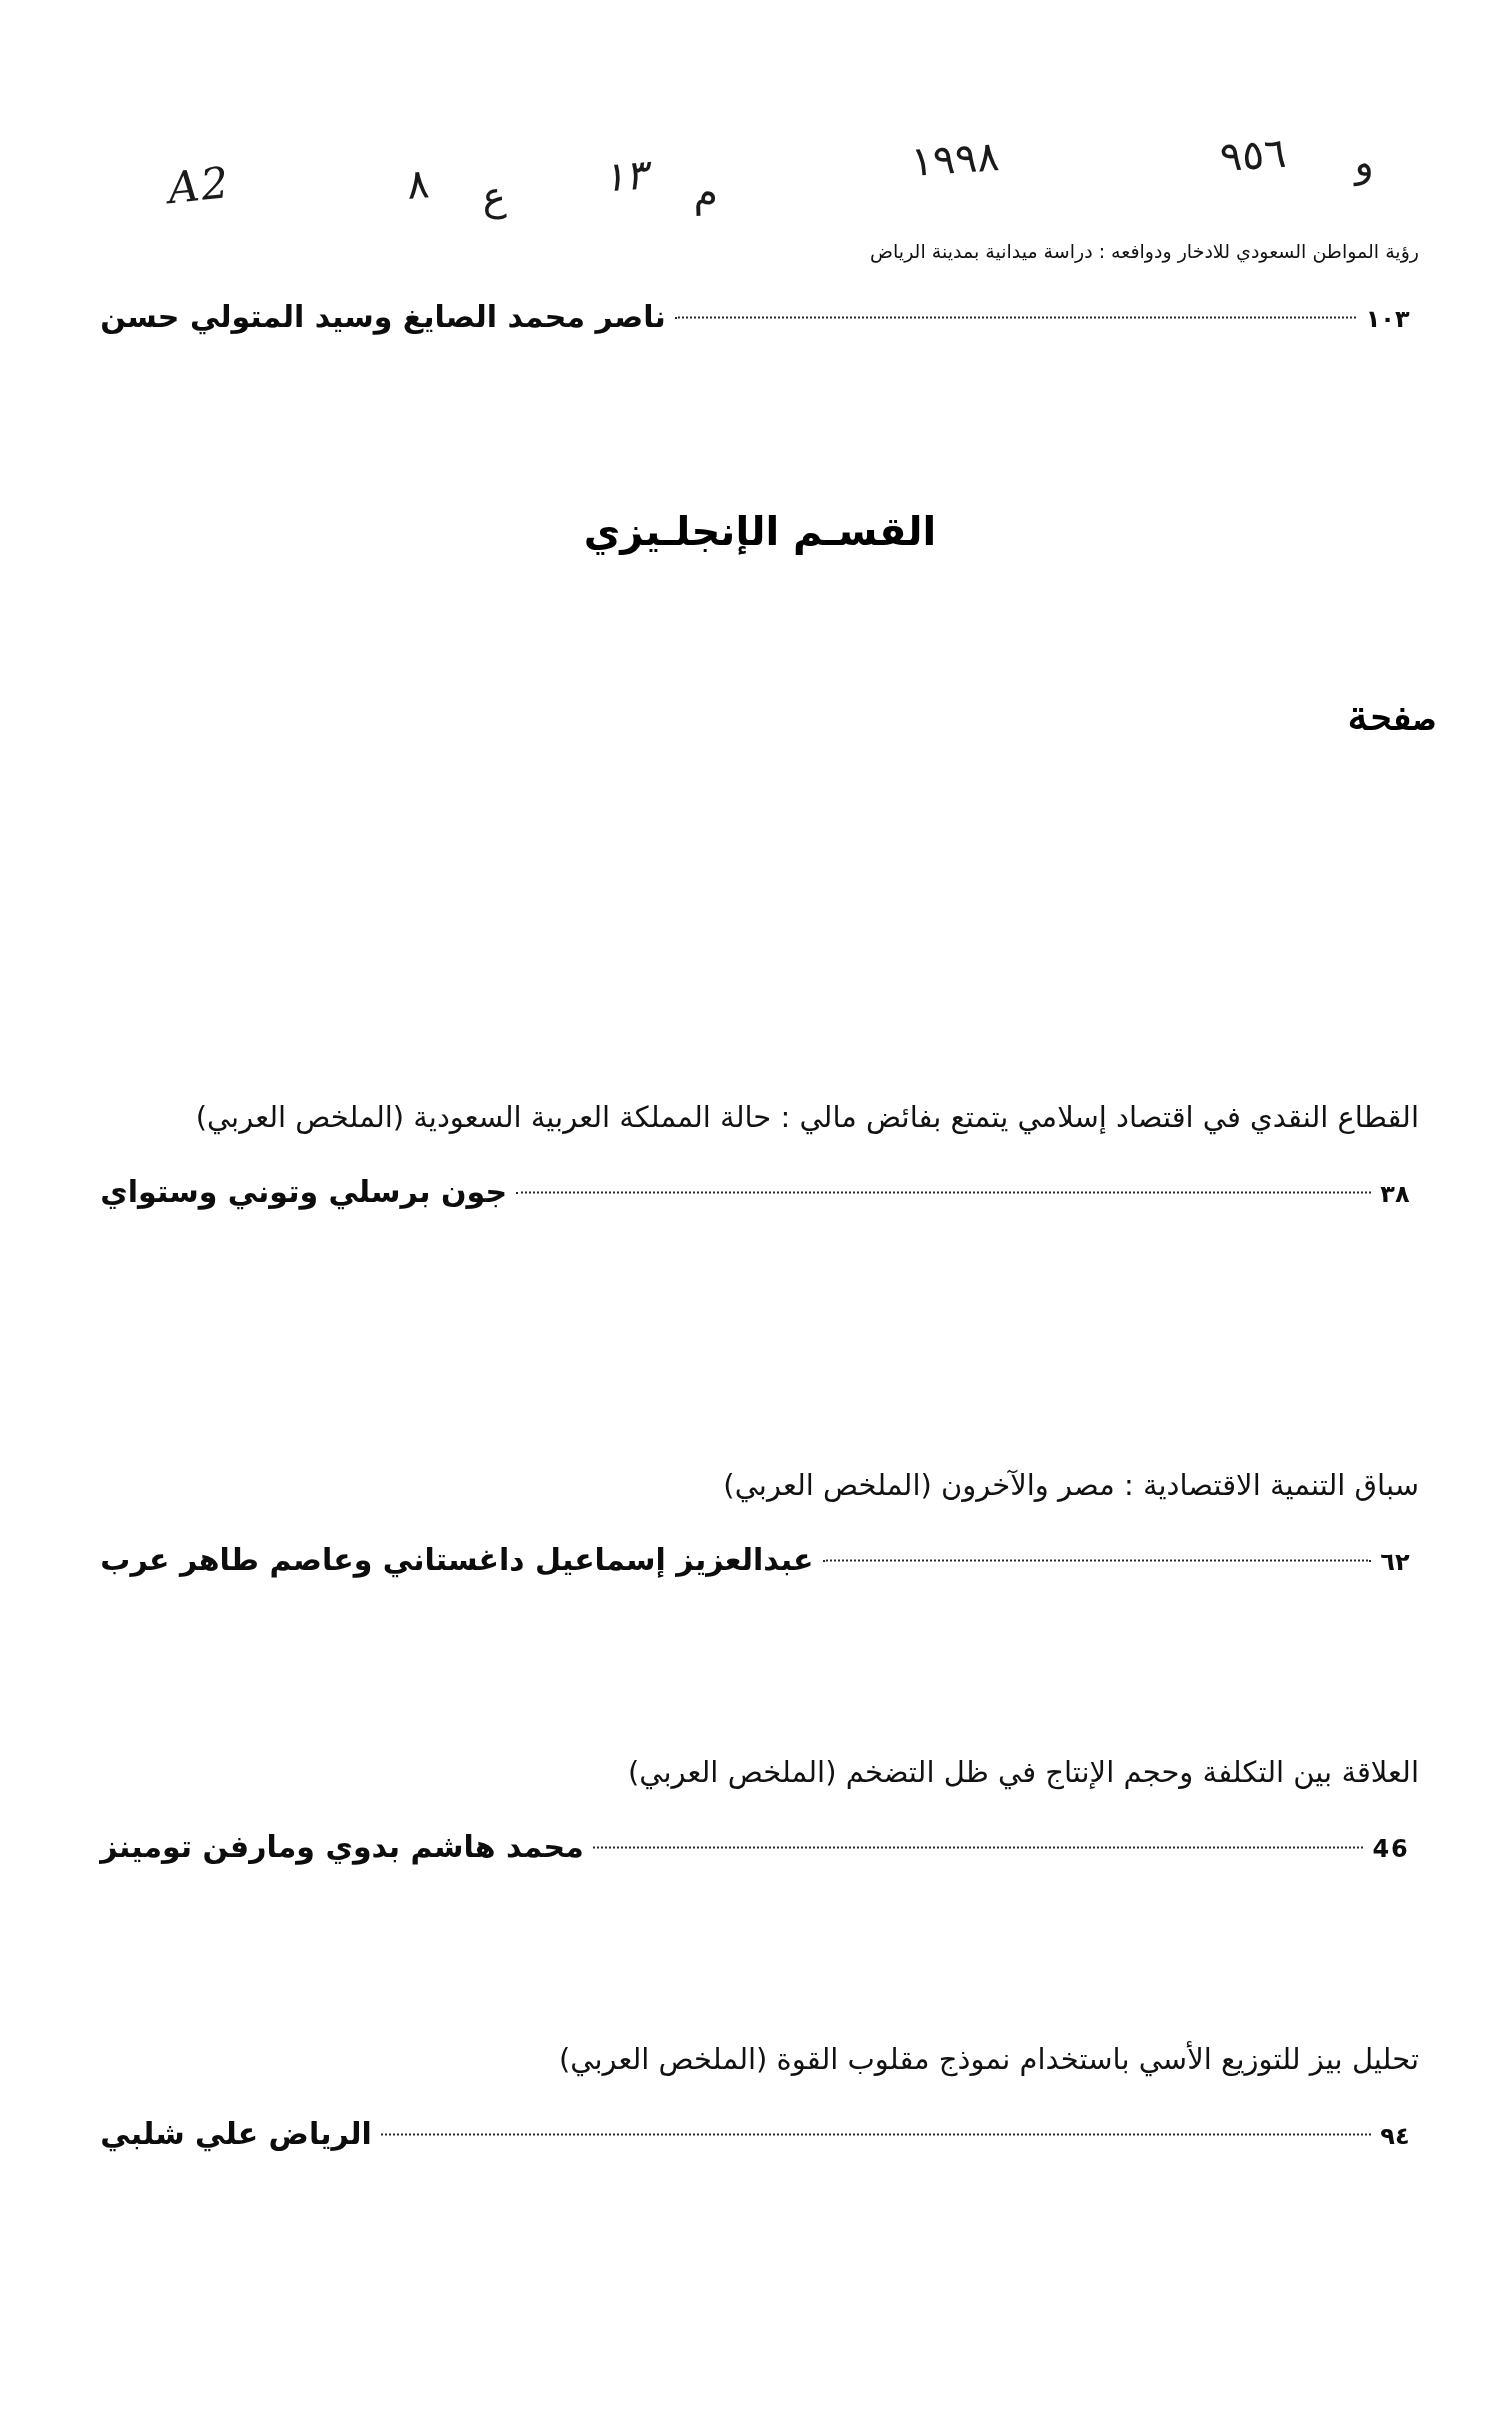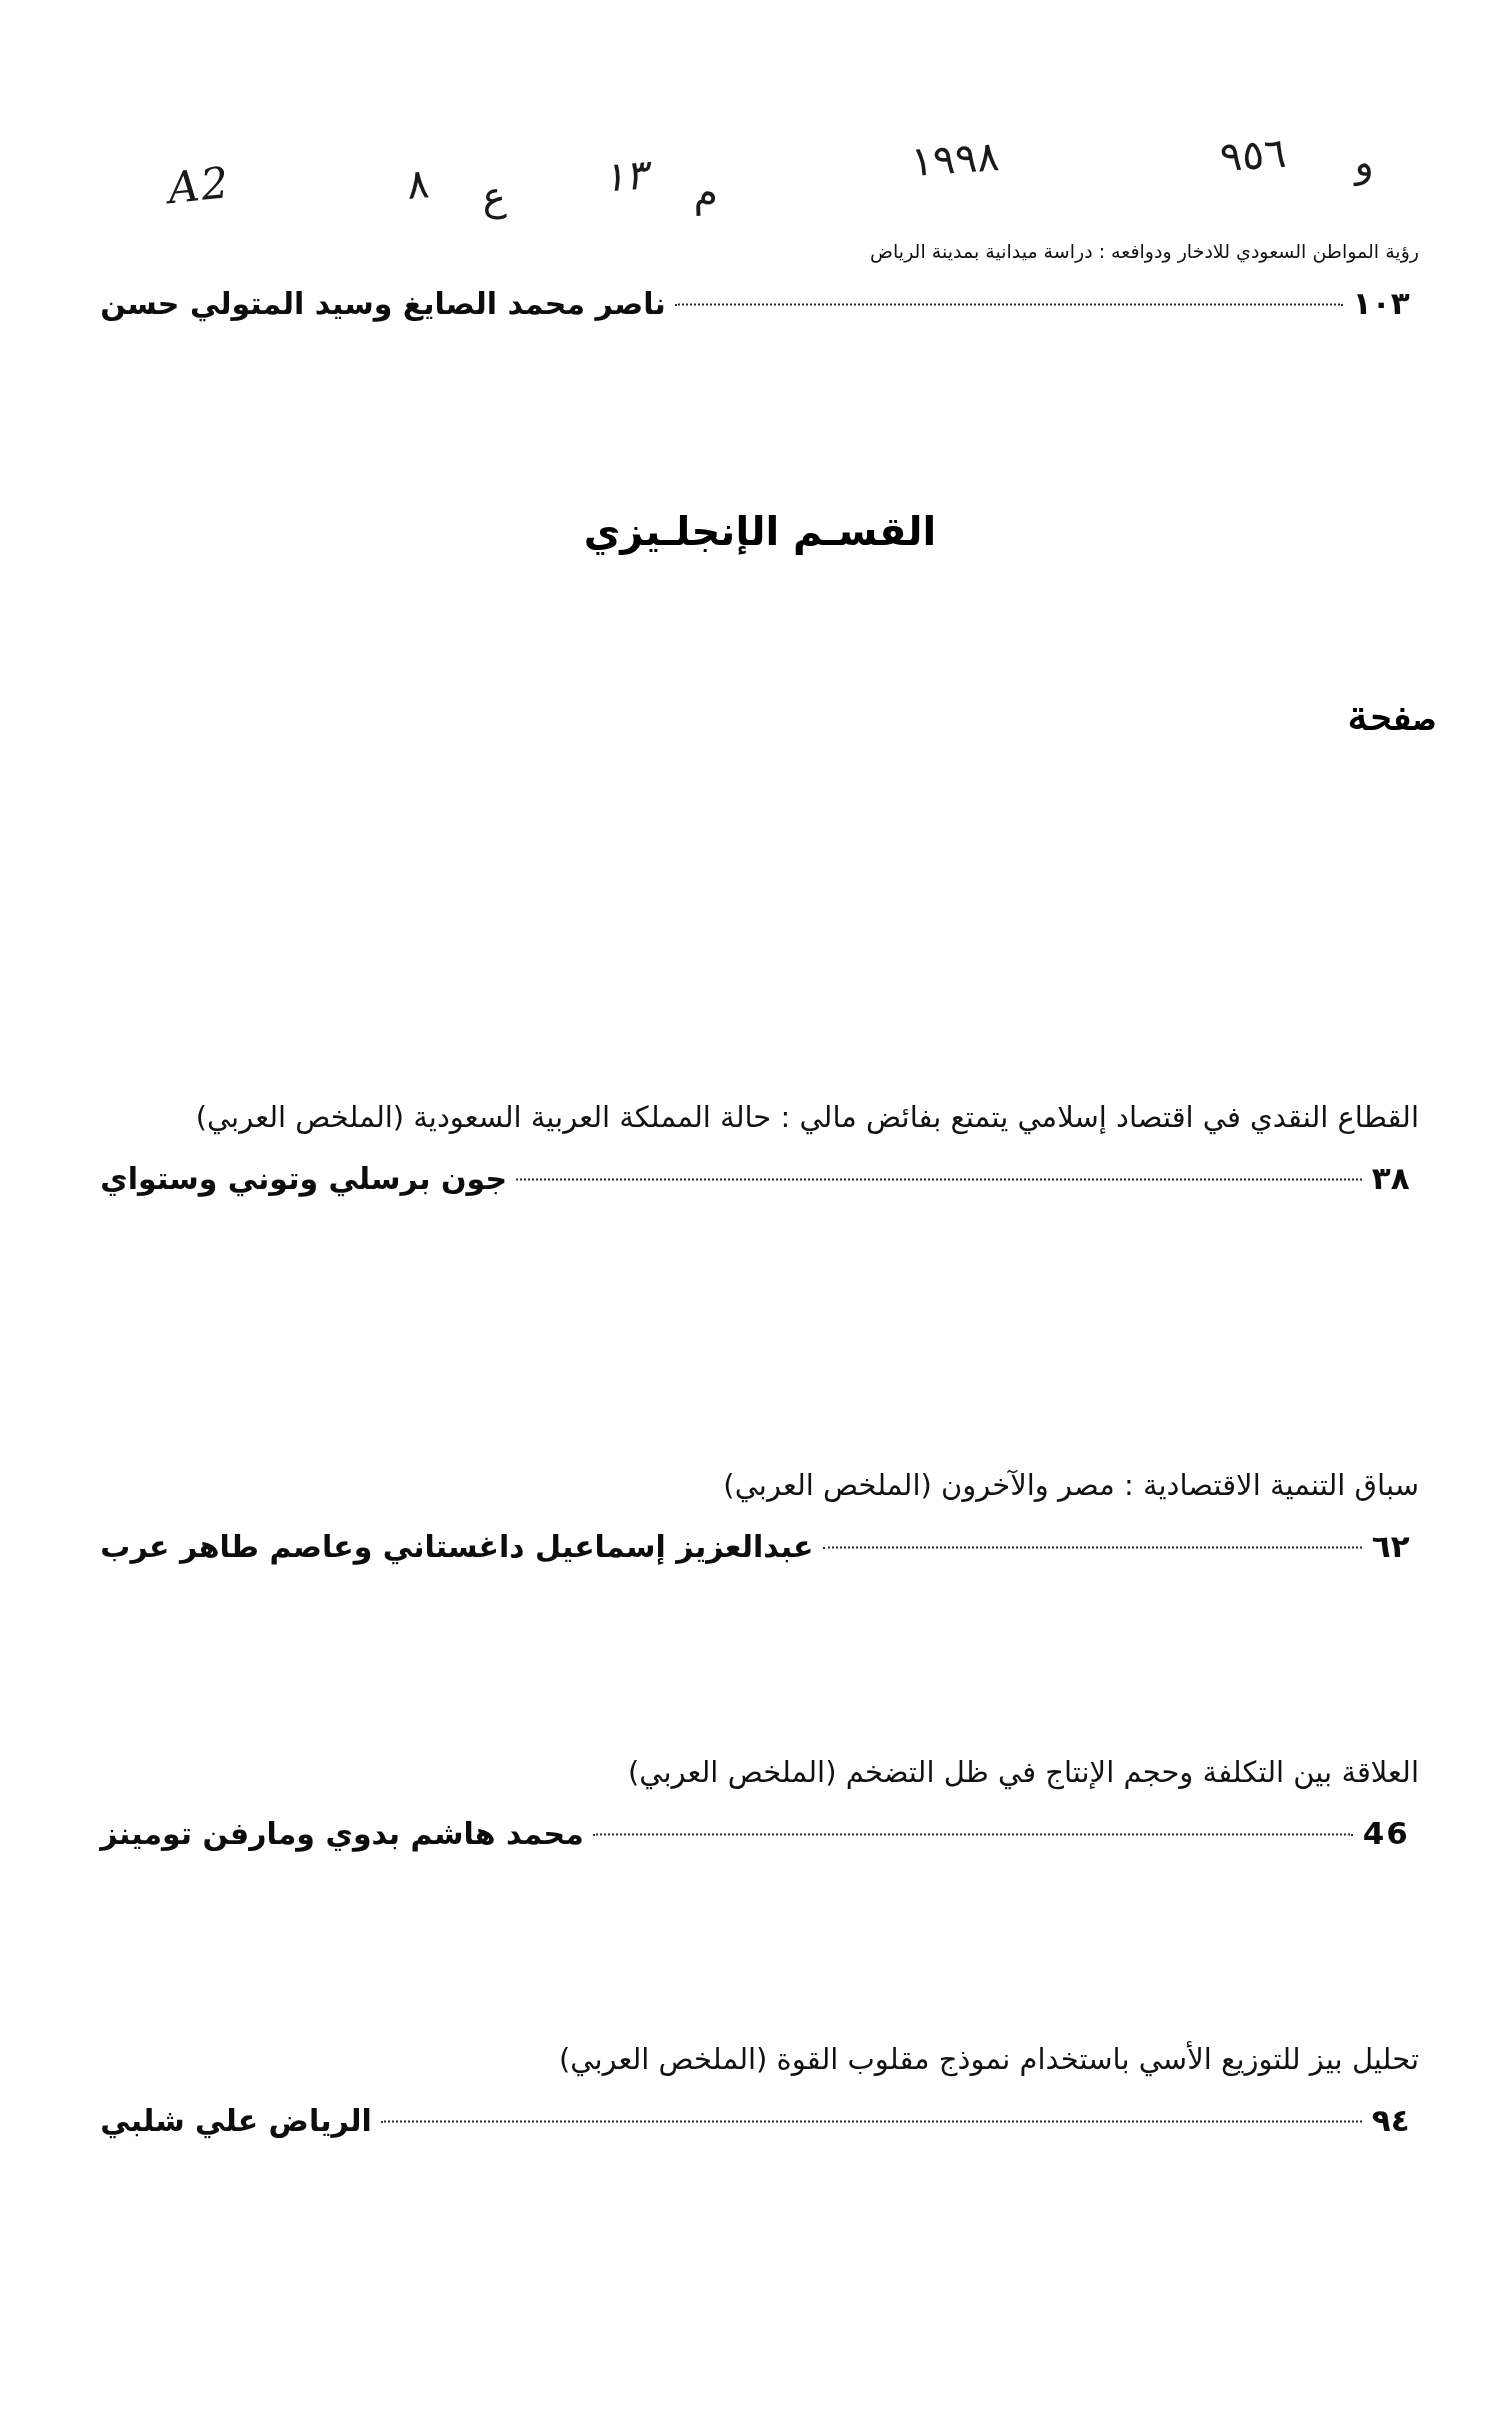--- a/index.html
+++ b/index.html
@@ -63,39 +63,39 @@
     font-size: 29px;
     line-height: 1.75;
     color: #121212;
     text-align: right;
     font-weight: 400;
   }
   .entry-authorline {
     display: flex;
     flex-direction: row-reverse;
     align-items: baseline;
-    margin-top: 17px;
+    margin-top: 31px;
     gap: 0;
   }
   .entry-author {
     font-size: 30px;
     font-weight: bold;
     color: #0d0d0d;
     white-space: nowrap;
     padding-left: 11.3px;
   }
   .dots {
     flex: 1 1 auto;
     border-bottom: 2.8px dotted #2a2a2a;
     transform: translateY(-8.5px);
     margin: 0 9.4px;
     min-width: 38px;
   }
   .entry-page {
-    font-size: 31px;
+    font-size: 24px;
     font-weight: bold;
     color: #0d0d0d;
     white-space: nowrap;
     padding-right: 9.4px;
     letter-spacing: 1.9px;
   }
 
   
   .entry-top { top: 235px; }
   .entry-top .entry-title { font-size: 19px; }

